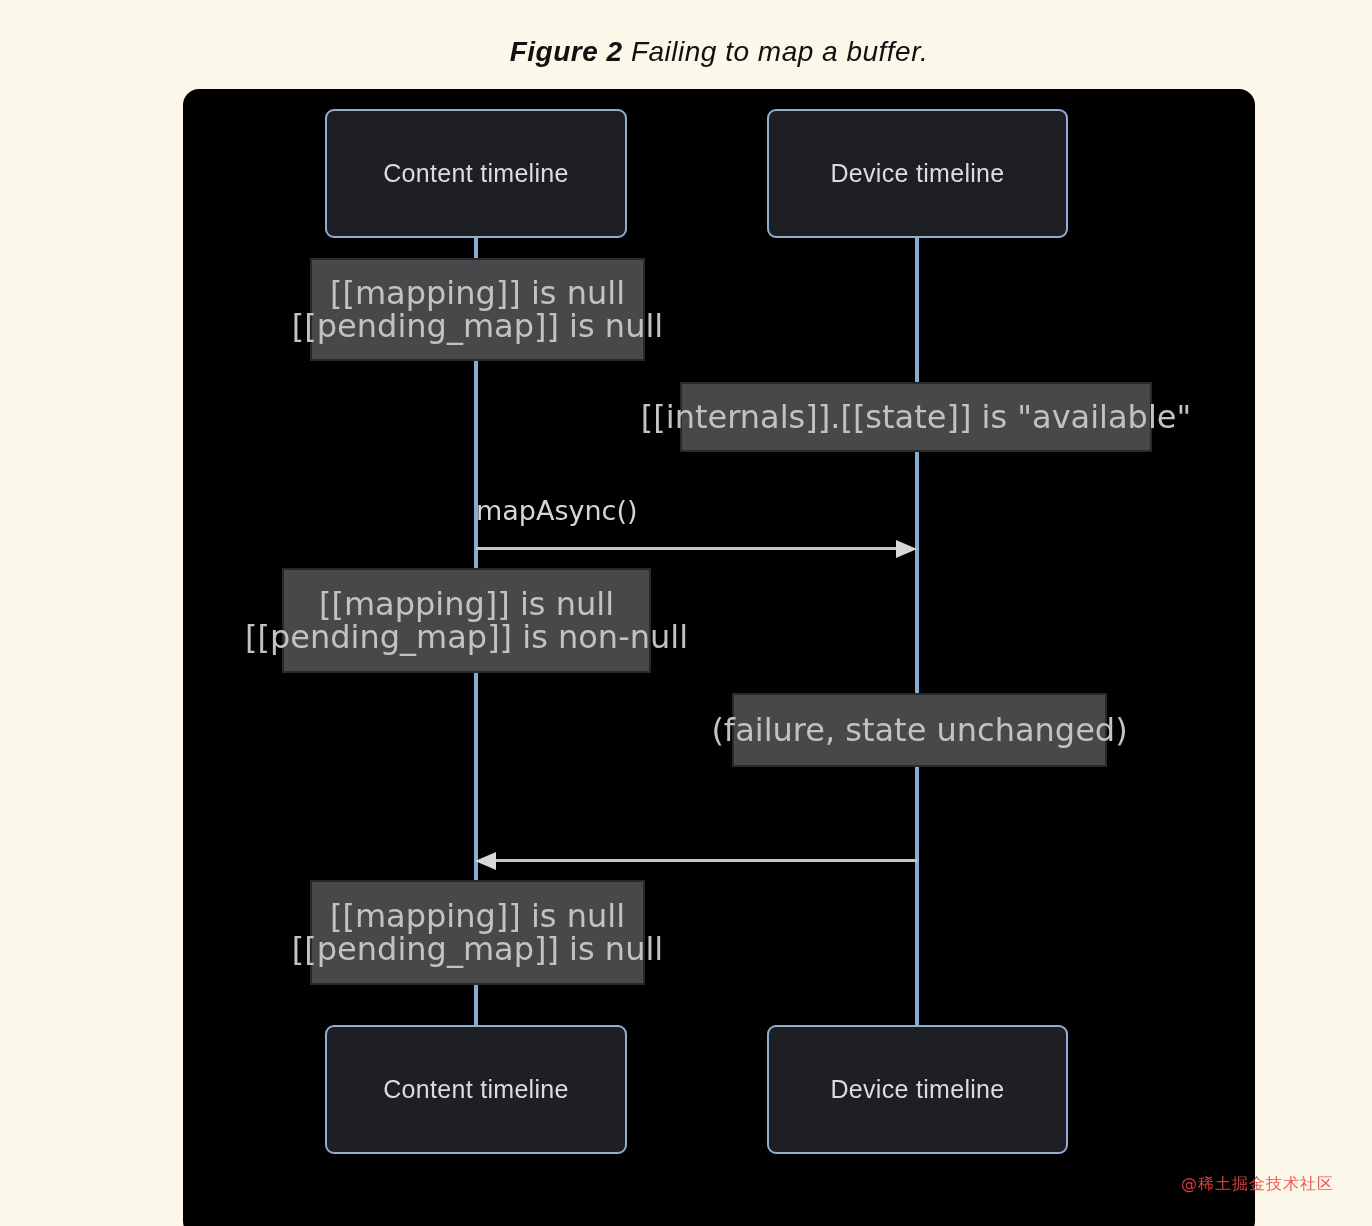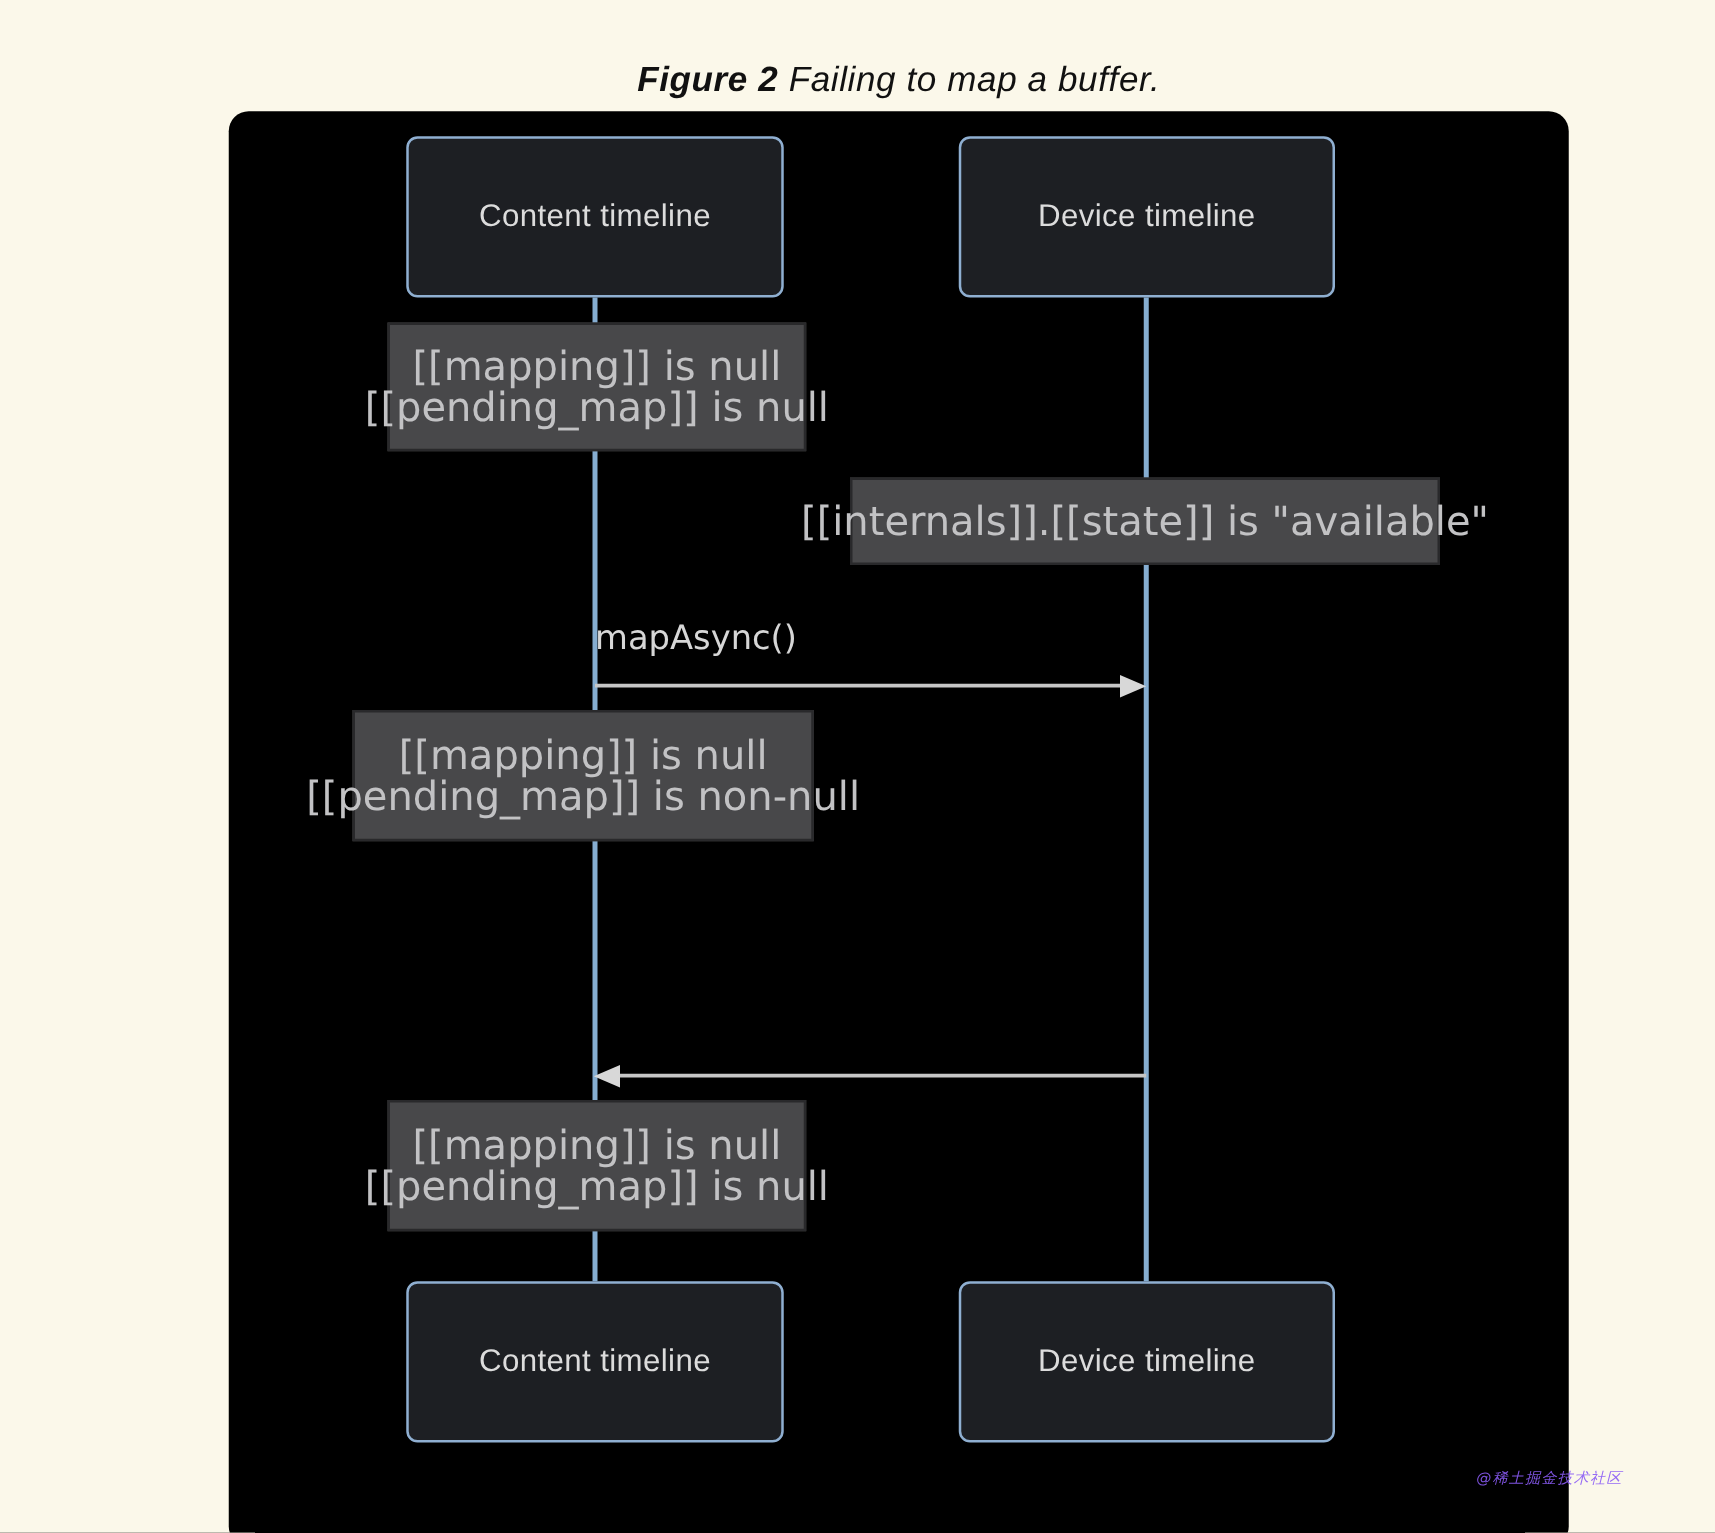--- a/index.html
+++ b/index.html
@@ -7,21 +7,21 @@
     width: 1372px; height: 1226px;
     background: #fbf8ea;
     font-family: "Liberation Sans", sans-serif;
     overflow: hidden;
     position: relative;
   }
   .page { position: absolute; inset: 0; }
 
   .caption {
     position: absolute;
-    left: 183px; top: 48px; width: 1072px;
+    left: 183px; top: 36px; width: 1072px;
     text-align: center;
     font-size: 28px;
     font-style: italic;
     color: #111111;
     letter-spacing: 0.5px;
   }
   .caption .fig-num { font-weight: bold; }
 
   .diagram {
     position: absolute;
@@ -97,28 +97,27 @@
     border-top: 9px solid transparent;
     border-bottom: 9px solid transparent;
     z-index: 2;
   }
   .arrow-head.right { border-left: 21px solid #d8d8d8; }
   .arrow-head.left  { border-right: 21px solid #d8d8d8; }
 
   .watermark {
     position: absolute;
     left: 1181px; top: 1174px;
-    font-size: 12px;
-    color: #8b5cf6;
+    font-size: 16px;
+    color: #ef4444;
     opacity: 0.9;
     font-family: "DejaVu Sans", sans-serif;
     letter-spacing: 1px;
     z-index: 5;
     white-space: nowrap;
-    font-style: italic;
   }
 </style>
 </head>
 <body>
 
 <div class="page">
 
   <div class="caption">
     <span class="fig-num">Figure 2</span>
     <span class="fig-title">Failing to map a buffer.</span>
@@ -147,20 +146,23 @@
 
     <div class="msg-label" style="top:406px;">mapAsync()</div>
     <div class="arrow-line" style="left:293px; top:458px; width:423px;"></div>
     <div class="arrow-head right" style="left:713px; top:451px;"></div>
 
     <div class="state-box" style="left:99px; top:479px; width:369px; height:105px;">
       <div>[[mapping]] is null</div>
       <div>[[pending_map]] is non-null</div>
     </div>
 
+    <div class="state-box" style="left:549px; top:604px; width:375px; height:74px;">
+      <div>(failure, state unchanged)</div>
+    </div>
 
     <div class="arrow-line" style="left:312px; top:770px; width:422px;"></div>
     <div class="arrow-head left" style="left:292px; top:763px;"></div>
 
     <div class="state-box" style="left:127px; top:791px; width:335px; height:105px;">
       <div>[[mapping]] is null</div>
       <div>[[pending_map]] is null</div>
     </div>
 
     <div class="lane-box" style="left:142px; top:936px; width:302px;">

